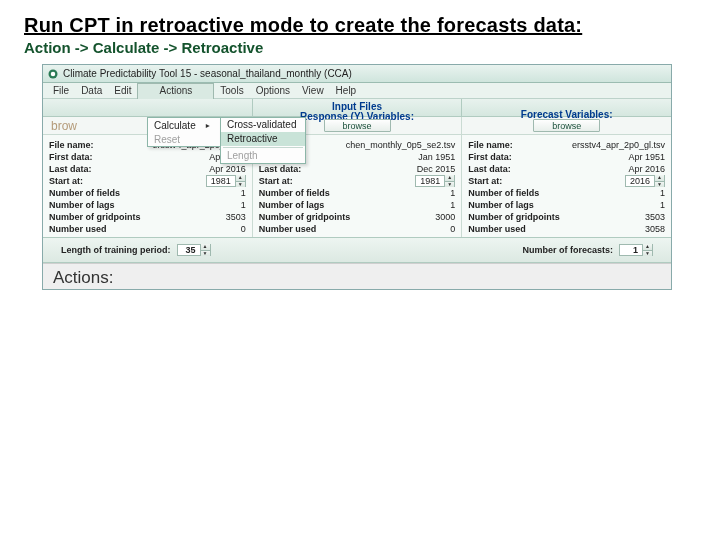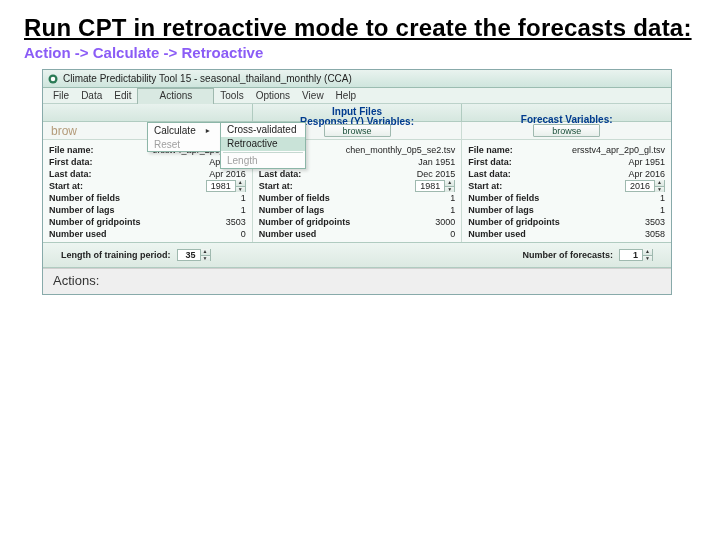--- a/index.html
+++ b/index.html
@@ -1,18 +1,18 @@
 <!DOCTYPE html>
 <html><head>
 <meta charset="utf-8">
 <style>
   * { box-sizing: border-box; margin: 0; padding: 0; }
   html, body { width: 720px; height: 540px; background: #fff; font-family: Arial, "Segoe UI", sans-serif; overflow: hidden; }
-  .slide-title { font-weight: 700; font-size: 24px; text-decoration: underline; margin: 14px 0 2px 24px; letter-spacing: 0.2px; }
-  .slide-subtitle { font-weight: 700; font-size: 15px; color: #8b5cf6; margin: 0 0 4px 24px; }
+  .slide-title { font-weight: 700; font-size: 20px; text-decoration: underline; margin: 14px 0 2px 24px; letter-spacing: 0.2px; }
+  .slide-subtitle { font-weight: 700; font-size: 15px; color: #14532d; margin: 0 0 4px 24px; }
 
   .app-window { margin: 8px 0 0 42px; width: 630px; border: 1px solid #8aa; background: #fff; font-family: Tahoma, Arial, sans-serif; }
   .titlebar { display: flex; align-items: center; height: 18px; background: linear-gradient(#e9f3ef, #cfe5dd); border-bottom: 1px solid #9bbcb1; font-size: 10px; padding: 0 4px; gap: 4px; color: #222; }
   .titlebar .win-icon { width: 12px; height: 12px; display: inline-block; }
   .win-icon svg { width: 12px; height: 12px; display: block; }
 
   .menubar { display: flex; align-items: center; height: 16px; background: #eaf3ef; border-bottom: 1px solid #bcd2ca; font-size: 10px; color: #333; padding-left: 4px; }
   .menu-item { padding: 0 6px; height: 16px; line-height: 16px; }
   .menu-item.open { background: #d9e9e2; border: 1px solid #9fb9af; border-bottom: none; padding: 0 21px; line-height: 14px; position: relative; z-index: 3; }
 
@@ -47,21 +47,21 @@
   .line .val { text-align: right; min-width: 50px; }
   .spin-box { display: inline-flex; align-items: center; border: 1px solid #9fb9af; background: #fff; height: 12px; }
   .spin-box .num { font-size: 9px; padding: 0 4px; min-width: 22px; text-align: right; }
   .spin-box .spin-btns { display: flex; flex-direction: column; }
   .spin-box .sb { width: 10px; height: 6px; background: linear-gradient(#f0f5f2,#dbe7e1); border-left: 1px solid #9fb9af; font-size: 5px; line-height: 5px; text-align: center; color: #333; }
   .spin-box .sb + .sb { border-top: 1px solid #9fb9af; }
 
   .footer-row { height: 22px; background: linear-gradient(#edf5f1,#dce9e2); border-top: 1px solid #b0cbc0; border-bottom: 1px solid #b0cbc0; display: flex; align-items: center; padding: 12px 18px; font-size: 9px; font-weight: 700; color: #222; justify-content: space-between; }
   .footer-item { display: flex; align-items: center; gap: 6px; font-weight: 700; }
 
-  .actions-bar { height: 26px; background: #efefef; border-top: 1px solid #cfcfcf; font-size: 13px; font-family: sans-serif; color: #333; padding: 4px 10px; }
+  .actions-bar { height: 26px; background: #efefef; border-top: 1px solid #cfcfcf; font-size: 17px; font-family: sans-serif; color: #333; padding: 4px 10px; }
 </style>
 </head>
 <body>
 
 <div class="slide-title">Run CPT in retroactive mode to create the forecasts data:</div>
 <div class="slide-subtitle">Action -&gt; Calculate -&gt; Retroactive</div>
 
 <div class="app-window">
   <div class="titlebar">
     <span class="win-icon">

